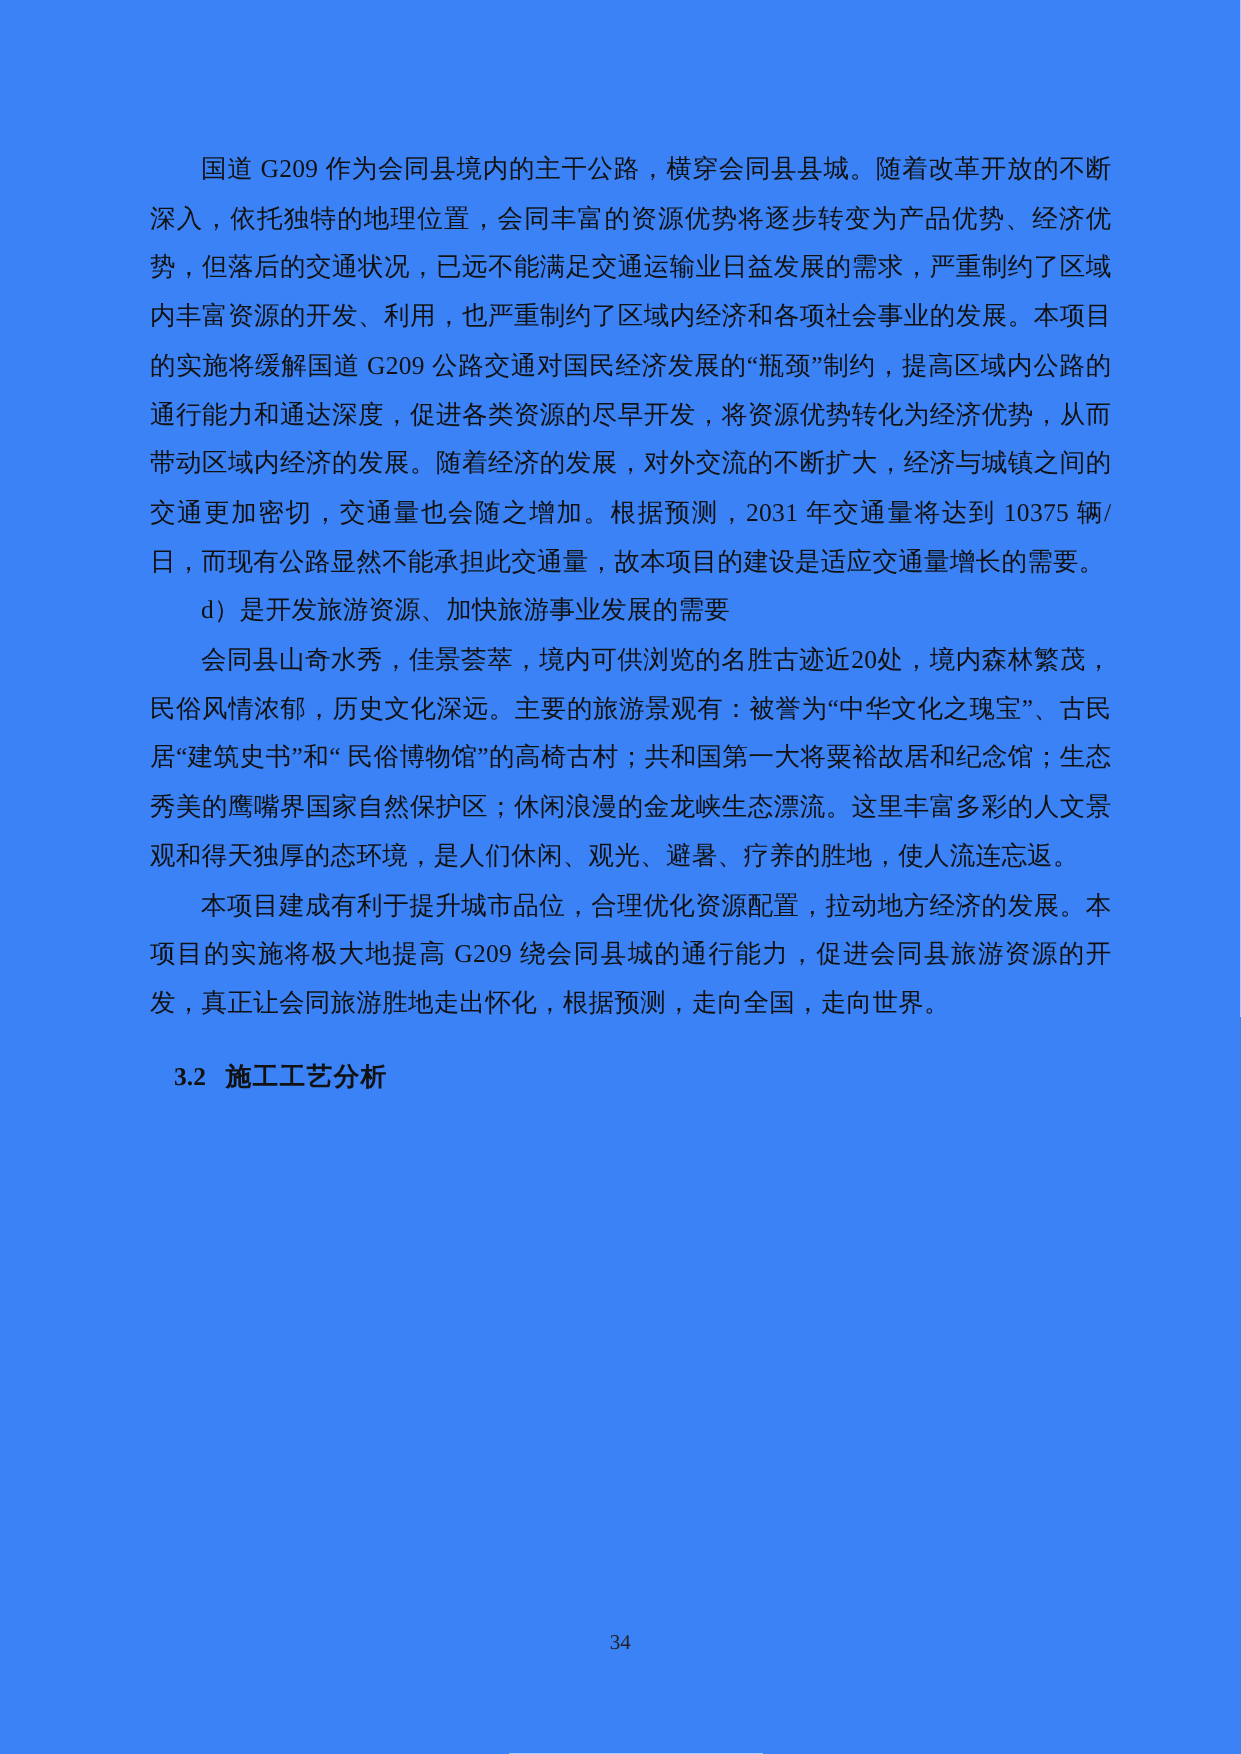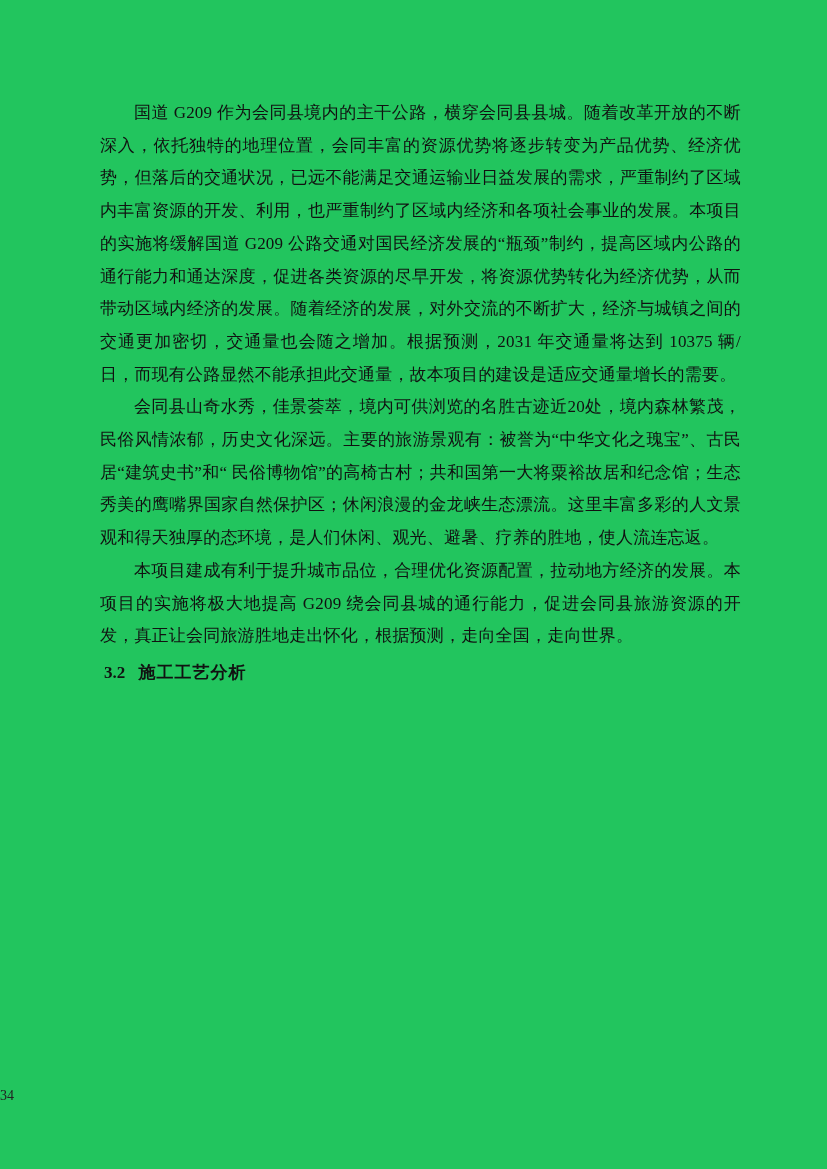--- a/index.html
+++ b/index.html
@@ -4,21 +4,21 @@
 <style>
   html, body {
     margin: 0;
     padding: 0;
     background: #ffffff;
   }
   .page {
     position: relative;
     width: 827px;
     height: 1169px;
-    background: #22c55e;
+    background: #3b82f6;
     color: #111111;
     font-family: "Liberation Serif", "DejaVu Serif", serif;
     overflow: hidden;
   }
   .content {
     position: absolute;
     left: 100px;
     top: 97px;
     width: 641px;
     text-align: justify;
@@ -27,52 +27,54 @@
   p.body {
     margin: 0;
     padding: 0;
     font-size: 17px;
     line-height: 32.7px;
     text-indent: 2em;
     letter-spacing: 0.2px;
     word-break: break-all;
   }
   .section-heading {
-    margin: 4px;
+    margin: 16px;
     padding: 0;
     font-size: 17px;
     line-height: 32.7px;
     font-weight: bold;
     text-indent: 0;
     text-align: left;
   }
   .section-heading .sec-num {
     font-family: "Liberation Serif", "DejaVu Serif", serif;
     margin-right: 9px;
   }
   .section-heading .sec-title {
     font-family: "Liberation Sans", "DejaVu Sans", sans-serif;
     letter-spacing: 1px;
   }
   .page-footer {
     position: absolute;
     left: 0;
     top: 1086px;
     width: 100%;
+    text-align: center;
     font-size: 14px;
     line-height: 20px;
     color: #222222;
   }
 </style>
 </head>
 <body>
 
 <div class="page">
   <main class="content">
     <p class="body">国道 G209 作为会同县境内的主干公路，横穿会同县县城。随着改革开放的不断深入，依托独特的地理位置，会同丰富的资源优势将逐步转变为产品优势、经济优势，但落后的交通状况，已远不能满足交通运输业日益发展的需求，严重制约了区域内丰富资源的开发、利用，也严重制约了区域内经济和各项社会事业的发展。本项目的实施将缓解国道 G209 公路交通对国民经济发展的“瓶颈”制约，提高区域内公路的通行能力和通达深度，促进各类资源的尽早开发，将资源优势转化为经济优势，从而带动区域内经济的发展。随着经济的发展，对外交流的不断扩大，经济与城镇之间的交通更加密切，交通量也会随之增加。根据预测，2031 年交通量将达到 10375 辆/日，而现有公路显然不能承担此交通量，故本项目的建设是适应交通量增长的需要。</p>
+    <p class="body">d）是开发旅游资源、加快旅游事业发展的需要</p>
     <p class="body">会同县山奇水秀，佳景荟萃，境内可供浏览的名胜古迹近20处，境内森林繁茂，民俗风情浓郁，历史文化深远。主要的旅游景观有：被誉为“中华文化之瑰宝”、古民居“建筑史书”和“ 民俗博物馆”的高椅古村；共和国第一大将粟裕故居和纪念馆；生态秀美的鹰嘴界国家自然保护区；休闲浪漫的金龙峡生态漂流。这里丰富多彩的人文景观和得天独厚的态环境，是人们休闲、观光、避暑、疗养的胜地，使人流连忘返。</p>
     <p class="body">本项目建成有利于提升城市品位，合理优化资源配置，拉动地方经济的发展。本项目的实施将极大地提高 G209 绕会同县城的通行能力，促进会同县旅游资源的开发，真正让会同旅游胜地走出怀化，根据预测，走向全国，走向世界。</p>
     <h2 class="section-heading">
       <span class="sec-num">3.2</span>
       <span class="sec-title">施工工艺分析</span>
     </h2>
   </main>
   <footer class="page-footer">
     <span>34</span>
   </footer>

